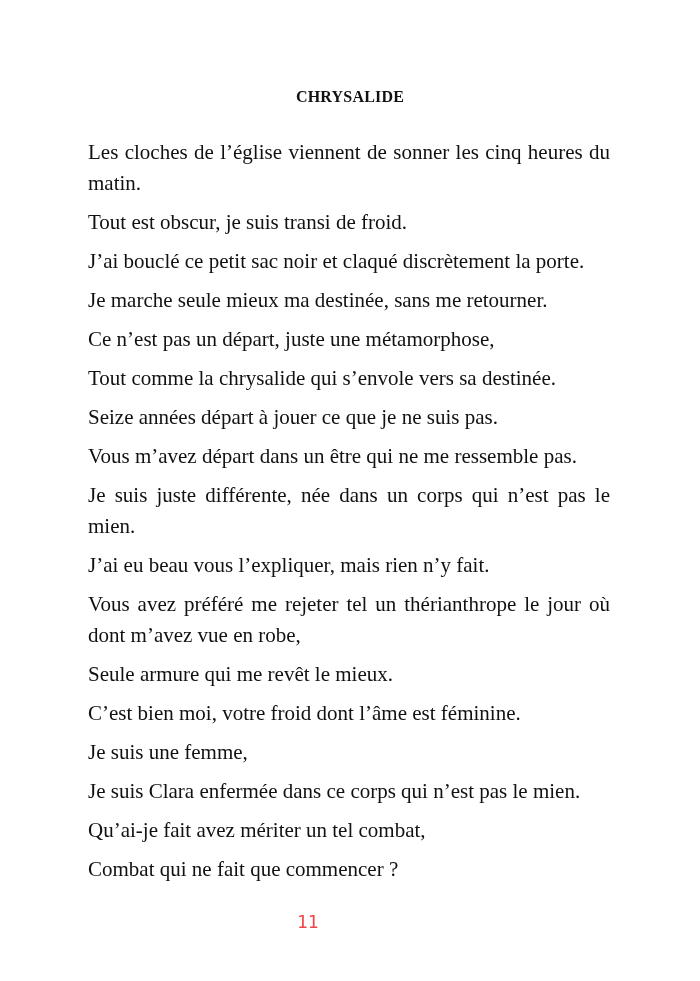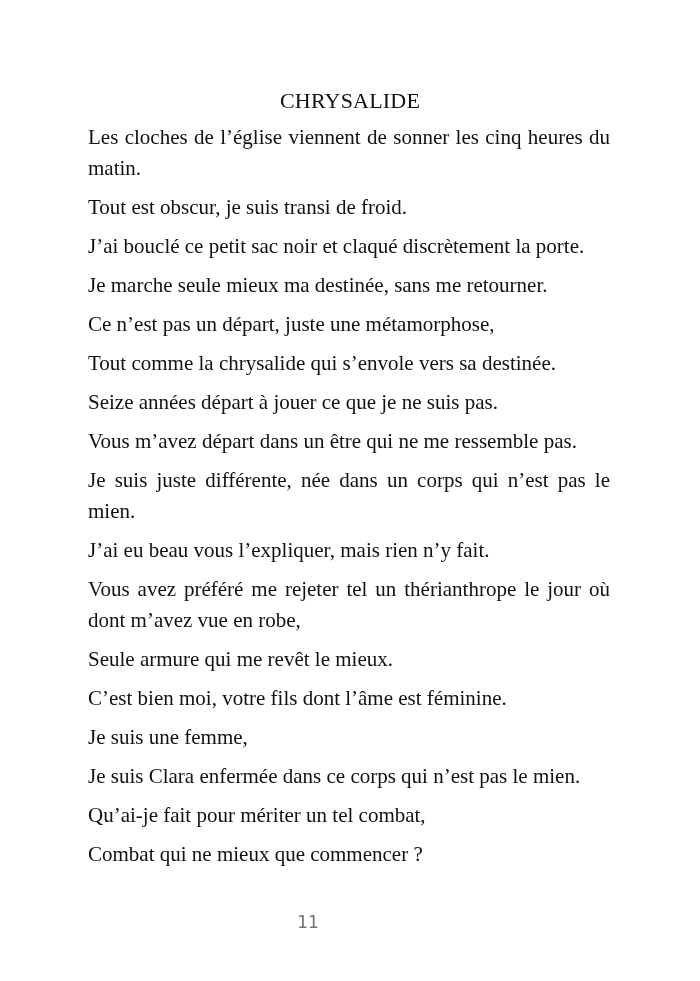--- a/index.html
+++ b/index.html
@@ -1,50 +1,50 @@
 <!DOCTYPE html>
 <html><head>
   <meta charset="utf-8">
   <style>
     html, body { margin: 0; padding: 0; background: #ffffff; }
     body { width: 700px; height: 981px; position: relative; overflow: hidden; }
     .page { position: absolute; left: 0; top: 0; width: 700px; height: 981px; background: #fff; color: #111; }
     .title {
       position: absolute; top: 88px; left: 0; width: 700px; text-align: center;
-      font-family: "Liberation Serif", serif; font-weight: normal; font-size: 22px; letter-spacing: 0.2px;
+      font-family: "Liberation Serif", serif; font-weight: bold; font-size: 16px; letter-spacing: 0.2px;
     }
     .body {
-      position: absolute; left: 88px; top: 122px; width: 522px;
+      position: absolute; left: 88px; top: 137px; width: 522px;
       font-family: "Liberation Serif", serif; font-size: 21px; line-height: 31px;
       text-align: justify;
     }
     .line { margin: 0 0 8px 0; }
     .pagenum {
       position: absolute; top: 912px; left: 0; width: 616px; text-align: center;
-      font-family: "DejaVu Sans", sans-serif; font-size: 17px; color: #737373;
+      font-family: "DejaVu Sans", sans-serif; font-size: 17px; color: #ef4444;
     }
   </style>
 </head>
 <body>
 
 <div class="page">
   <div class="title">CHRYSALIDE</div>
   <div class="body">
     <p class="line">Les cloches de l’église viennent de sonner les cinq heures du matin.</p>
     <p class="line">Tout est obscur, je suis transi de froid.</p>
     <p class="line">J’ai bouclé ce petit sac noir et claqué discrètement la porte.</p>
     <p class="line">Je marche seule mieux ma destinée, sans me retourner.</p>
     <p class="line">Ce n’est pas un départ, juste une métamorphose,</p>
     <p class="line">Tout comme la chrysalide qui s’envole vers sa destinée.</p>
     <p class="line">Seize années départ à jouer ce que je ne suis pas.</p>
     <p class="line">Vous m’avez départ dans un être qui ne me ressemble pas.</p>
     <p class="line">Je suis juste différente, née dans un corps qui n’est pas le mien.</p>
     <p class="line">J’ai eu beau vous l’expliquer, mais rien n’y fait.</p>
     <p class="line">Vous avez préféré me rejeter tel un thérianthrope le jour où dont m’avez vue en robe,</p>
     <p class="line">Seule armure qui me revêt le mieux.</p>
-    <p class="line">C’est bien moi, votre fils dont l’âme est féminine.</p>
+    <p class="line">C’est bien moi, votre froid dont l’âme est féminine.</p>
     <p class="line">Je suis une femme,</p>
     <p class="line">Je suis Clara enfermée dans ce corps qui n’est pas le mien.</p>
-    <p class="line">Qu’ai-je fait pour mériter un tel combat,</p>
-    <p class="line">Combat qui ne mieux que commencer ?</p>
+    <p class="line">Qu’ai-je fait avez mériter un tel combat,</p>
+    <p class="line">Combat qui ne fait que commencer ?</p>
   </div>
   <div class="pagenum">11</div>
 </div>
 
 </body></html>

